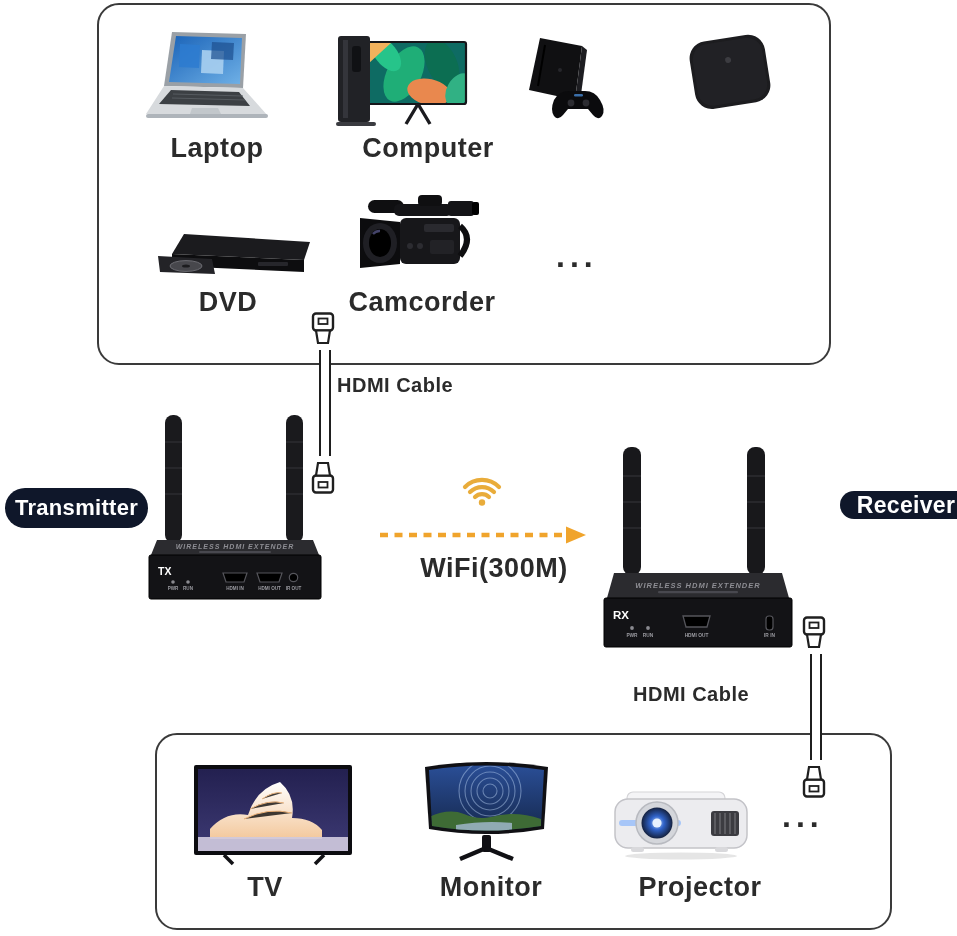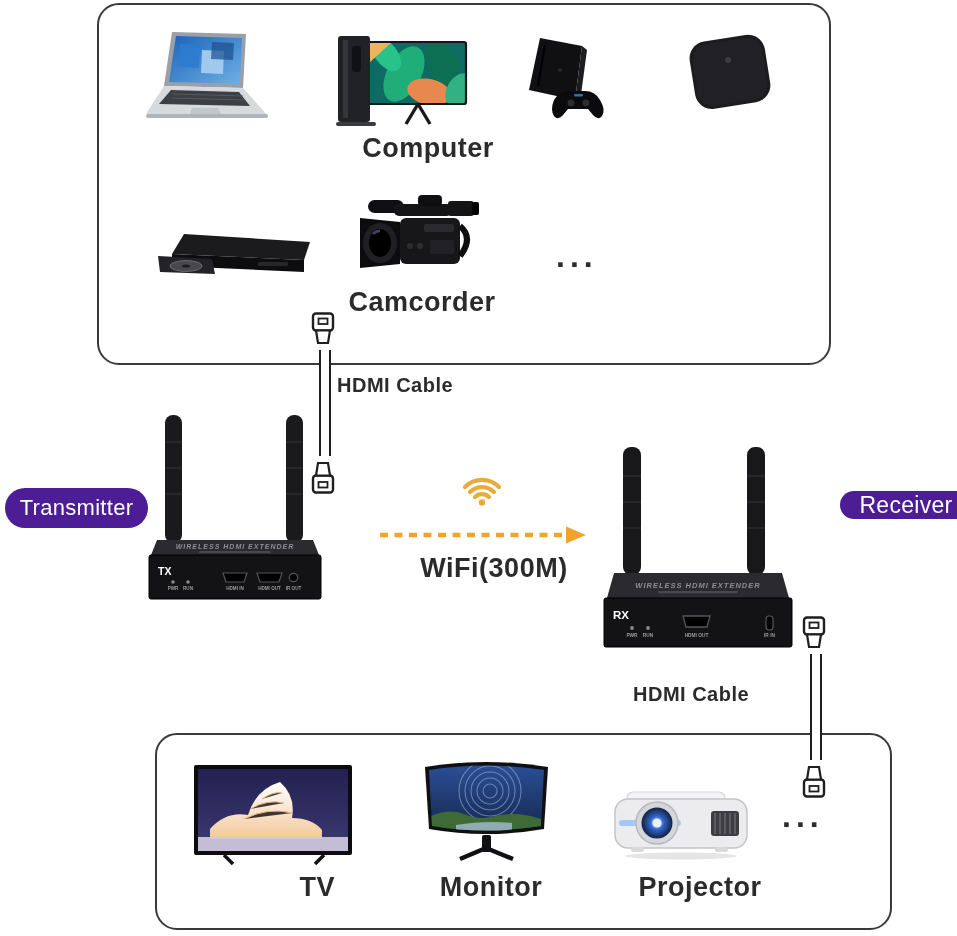--- a/index.html
+++ b/index.html
@@ -3,21 +3,21 @@
 <meta charset="utf-8">
 <style>
   html,body{margin:0;padding:0;background:#ffffff;}
   .canvas{position:relative;width:957px;height:936px;background:#fff;overflow:hidden;
           font-family:"Liberation Sans",sans-serif;}
   .abs{position:absolute;}
   .box{position:absolute;border:2.5px solid #3a3a3a;border-radius:22px;background:#fff;}
   .lbl{position:absolute;text-align:center;font-weight:700;font-size:27px;color:#2b2b2b;
        letter-spacing:.5px;line-height:1.1;}
   .conn-lbl{position:absolute;font-weight:700;font-size:20px;color:#2b2b2b;letter-spacing:.5px;}
-  .pill{position:absolute;background:#4c1d95;color:#fff;font-weight:400;display:flex;
+  .pill{position:absolute;background:#0f172a;color:#fff;font-weight:700;display:flex;
         align-items:center;justify-content:center;letter-spacing:.3px;}
   .pill-tx{left:5px;top:488px;width:143px;height:40px;border-radius:20px;font-size:22px;}
   .pill-rx{left:840px;top:491px;width:132px;height:28px;border-radius:21px;font-size:23px;}
   .cable{position:absolute;width:8px;background:#fff;border-left:2.2px solid #1f1f1f;
          border-right:2.2px solid #1f1f1f;z-index:4;}
   .plug{position:absolute;z-index:5;}
   .ellipsis{position:absolute;font-weight:800;font-size:32px;color:#2b2b2b;letter-spacing:5px;line-height:1;}
   svg{display:block;}
   .dev{z-index:2;}
   .panel-label{fill:#9a9aa0;font-weight:700;font-family:"Liberation Sans",sans-serif;}
@@ -115,21 +115,23 @@
     <rect x="70" y="46" width="24" height="14" rx="2" fill="#222226"></rect>
     <polygon points="0,24 40,28 40,70 0,74" fill="#0c0c0e"></polygon>
     <ellipse cx="20" cy="49" rx="17" ry="20" fill="#1f1f24"></ellipse>
     <ellipse cx="20" cy="49" rx="11" ry="14" fill="#000"></ellipse>
     <path d="M13,40 a10,13 0 0 1 7,-3" stroke="#44446a" stroke-width="2.4" fill="none"></path>
     <path d="M100,32 q14,12 0,30" stroke="#0e0e10" stroke-width="6" fill="none"></path>
   </svg>
 
   <div class="ellipsis" style="left:556px;top:240px;">...</div>
 
+  <div class="lbl" style="left:142px;top:134px;width:150px;">Laptop</div>
   <div class="lbl" style="left:348px;top:134px;width:160px;">Computer</div>
+  <div class="lbl" style="left:158px;top:288px;width:140px;">DVD</div>
   <div class="lbl" style="left:337px;top:288px;width:170px;text-align:center;">Camcorder</div>
 
   <div class="cable" style="left:319px;top:350px;height:106px;"></div>
   <svg class="plug" style="left:308px;top:312px;" width="30" height="42" viewBox="0 0 30 42">
     <rect x="5" y="1.5" width="20" height="17" rx="3" fill="#fff" stroke="#1f1f1f" stroke-width="2.4"></rect>
     <rect x="10.5" y="6.5" width="9" height="5.5" fill="none" stroke="#1f1f1f" stroke-width="1.8"></rect>
     <polygon points="8,18.5 22,18.5 20,31 10,31" fill="#fff" stroke="#1f1f1f" stroke-width="2.2"></polygon>
   </svg>
   <svg class="plug" style="left:308px;top:452px;transform:rotate(180deg);" width="30" height="42" viewBox="0 0 30 42">
     <rect x="5" y="1.5" width="20" height="17" rx="3" fill="#fff" stroke="#1f1f1f" stroke-width="2.4"></rect>
@@ -294,17 +296,17 @@
     <rect x="6" y="30" width="62" height="6" rx="3" fill="#6fa8ff" opacity=".55"></rect>
     <circle cx="44" cy="33" r="21" fill="#d4d6db" stroke="#b8bac0" stroke-width="1.5"></circle>
     <circle cx="44" cy="33" r="15.5" fill="url(#glens)"></circle>
     <circle cx="44" cy="33" r="4.6" fill="#e8f2ff"></circle>
     <rect x="18" y="57" width="13" height="5" rx="2.5" fill="#d9d9dc"></rect>
     <rect x="102" y="57" width="13" height="5" rx="2.5" fill="#d9d9dc"></rect>
   </svg>
 
   <div class="ellipsis" style="left:782px;top:800px;">...</div>
 
-  <div class="lbl" style="left:195px;top:873px;width:140px;text-align:right;">TV</div>
+  <div class="lbl" style="left:195px;top:873px;width:140px;">TV</div>
   <div class="lbl" style="left:416px;top:873px;width:150px;">Monitor</div>
   <div class="lbl" style="left:625px;top:873px;width:150px;">Projector</div>
 
 </div>
 
 </body></html>

